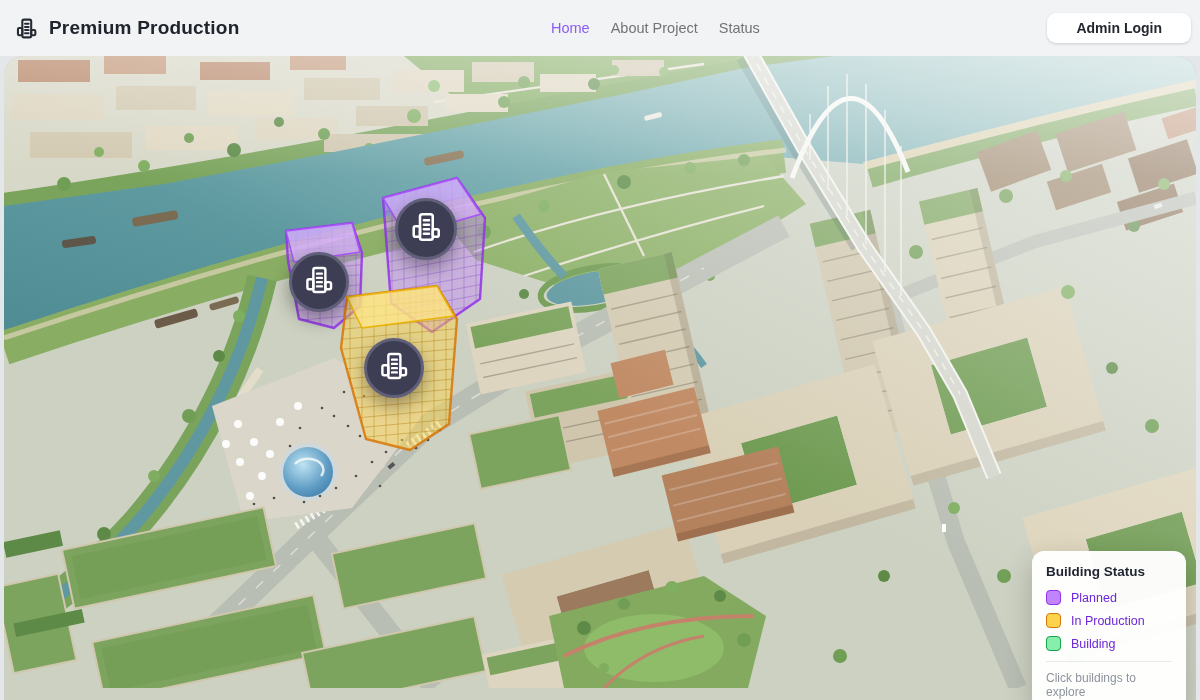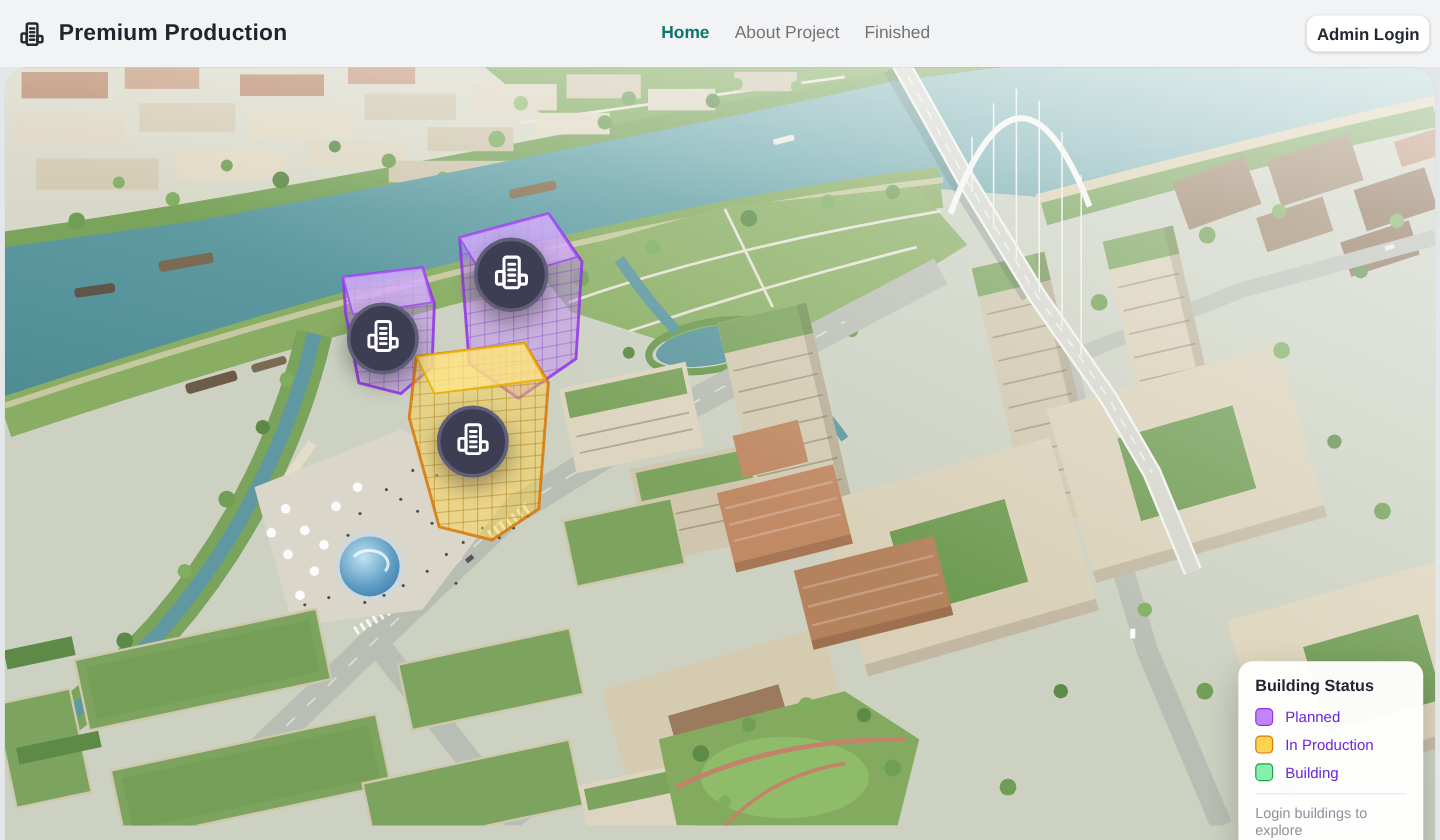--- a/index.html
+++ b/index.html
@@ -18,25 +18,25 @@
   
   .topbar{
     position:relative;height:56px;background:#f2f3f5;
     display:flex;align-items:center;padding:0 14px;
   }
   .brand{display:flex;align-items:center;gap:10px}
   .brand svg{display:block}
   .brand-title{font-size:19px;font-weight:700;color:#20252d;letter-spacing:.2px}
   .nav{position:absolute;left:551px;top:0;height:100%;display:flex;align-items:center;gap:21px}
   .nav a{font-size:14.5px;color:#737373;text-decoration:none;cursor:pointer}
-  .nav a.active{color:#0f766e;font-weight:700}
+  .nav a.active{color:#8b5cf6;font-weight:400}
   .admin-btn{
     position:absolute;right:9px;top:13px;
     background:#ffffff;border:none;border-radius:9px;
-    padding:7px 8px;font-size:14px;font-weight:600;color:#23272f;
+    padding:7px 29px;font-size:14px;font-weight:600;color:#23272f;
     font-family:"Liberation Sans",sans-serif;cursor:pointer;
     box-shadow:0 1px 3px rgba(0,0,0,.16);
   }
   
   .hero{
     position:relative;margin:0 4px;height:668px;
     border-radius:20px;overflow:hidden;background:#ccd1c2;
   }
   .hero svg.scene{position:absolute;inset:0;display:block}
   
@@ -83,21 +83,21 @@
         <rect x="3.8" y="11.5" width="4.2" height="7" rx="1.2"></rect>
         <rect x="16.5" y="13.5" width="4" height="5" rx="1.2"></rect>
         <path d="M10.6 7.5h3.4M10.6 10.5h3.4M10.6 13.5h3.4M10.6 16.5h3.4"></path>
       </svg>
     </span>
     <span class="brand-title">Premium Production</span>
   </div>
   <nav class="nav">
     <a class="active">Home</a>
     <a>About Project</a>
-    <a>Finished</a>
+    <a>Status</a>
   </nav>
   <button class="admin-btn">Admin Login</button>
 </header>
 
 <div class="hero">
 
 <svg class="scene" viewBox="0 0 1192 632" width="1192" height="632">
   <defs>
     <linearGradient id="water" x1="0" y1="1" x2="1" y2="0">
       <stop offset="0" stop-color="#4e8a92"></stop>
@@ -504,16 +504,16 @@
   </div>
   <div class="legend-row">
     <span class="legend-swatch" style="background: rgb(252, 211, 77); border-color: rgb(217, 119, 6);"></span>
     <span class="legend-label">In Production</span>
   </div>
   <div class="legend-row">
     <span class="legend-swatch" style="background: rgb(134, 239, 172); border-color: rgb(22, 163, 74);"></span>
     <span class="legend-label">Building</span>
   </div>
   <hr class="legend-divider">
-  <div class="legend-hint">Login buildings to explore</div>
+  <div class="legend-hint">Click buildings to explore</div>
 </div>
 
 </div>
 
 </body></html>

